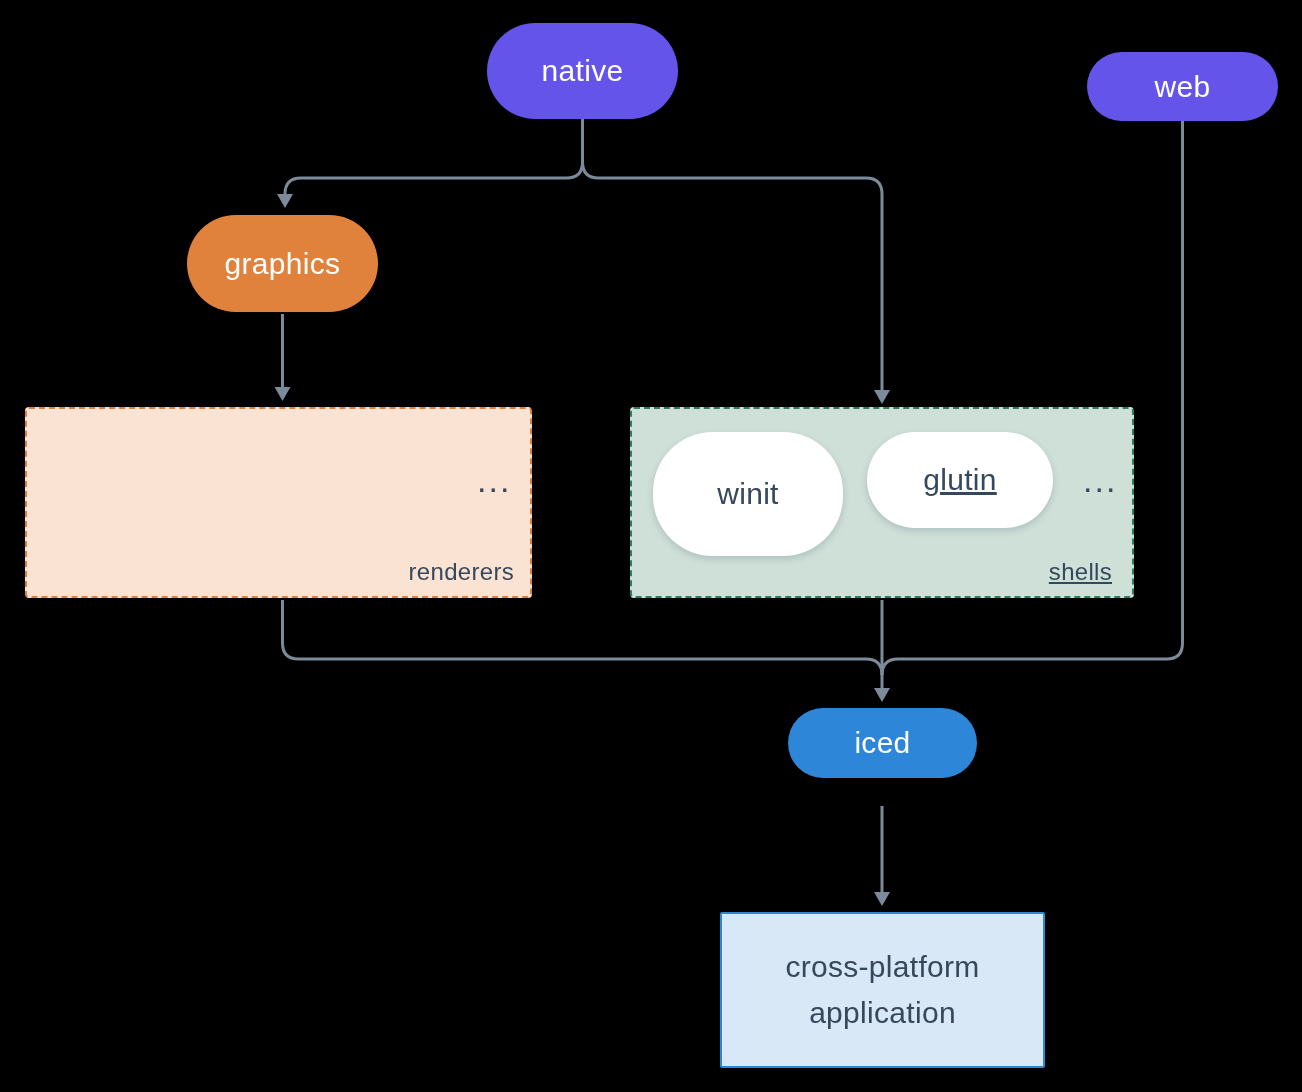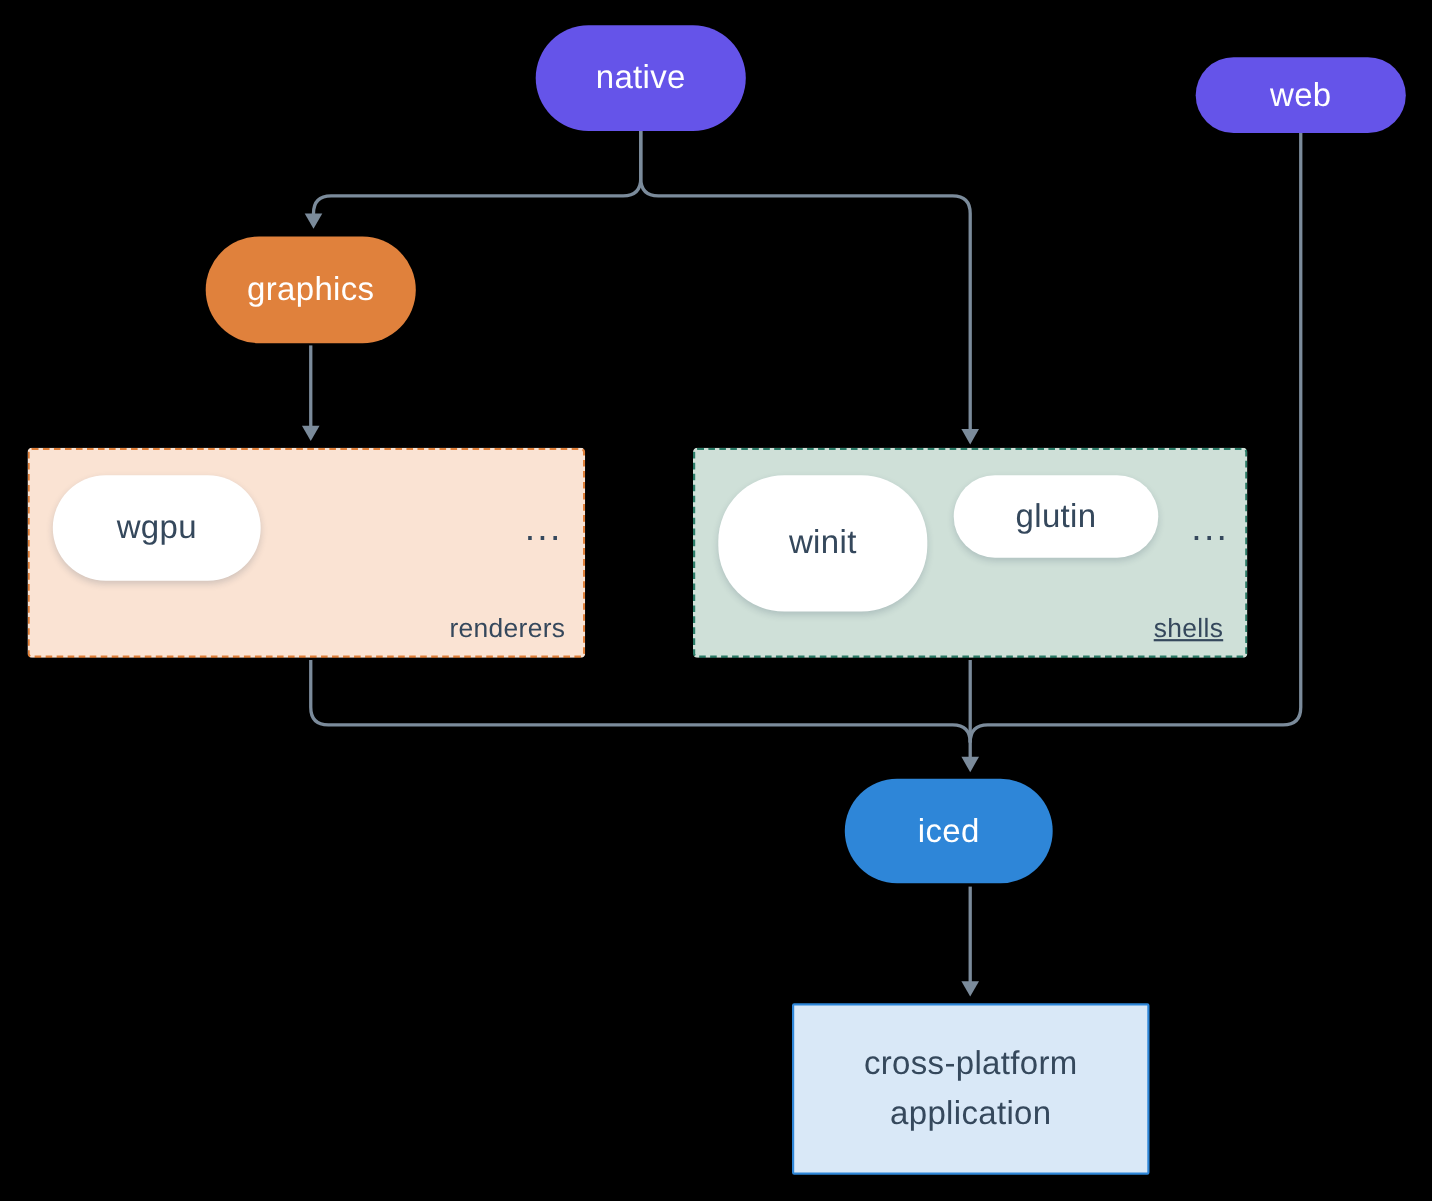--- a/index.html
+++ b/index.html
@@ -105,39 +105,36 @@
 
   <div class="pill purple" style="left:1087px; top:6px; width:191px; height:69px;margin-top:46px;">
     <span>web</span>
   </div>
 
   <div class="pill orange" style="left:187px; top:215px; width:191px; height:97px;">
     <span>graphics</span>
   </div>
 
   <div class="group renderers-box">
-    <div class="pill white" style="left:21px; top:23px; width:189px; height:96px;">
-      <span>wgpu</span>
-    </div>
     <div class="dots" style="left:450px;">...</div>
     <div class="group-label" style="right:16px;margin-left:37px;">renderers</div>
   </div>
 
   <div class="group shells-box">
     <div class="pill white" style="left:21px; top:23px; width:190px; height:124px;">
       <span>winit</span>
     </div>
-    <div class="pill white" style="left:235px; top:23px; width:186px; height:75px;">
+    <div class="pill white" style="left:235px; top:23px; width:186px; height:96px;text-decoration:underline;">
       <span>glutin</span>
     </div>
     <div class="dots" style="left:451px;">...</div>
     <div class="group-label" style="right:20px;text-decoration:underline;">shells</div>
   </div>
 
-  <div class="pill blue" style="left:768px; top:708px; width:189px; height:95px;">
+  <div class="pill blue" style="left:788px; top:708px; width:189px; height:70px;">
     <span>iced</span>
   </div>
 
   <div class="app-box">
     <span>cross-platform application</span>
   </div>
 
 </div>
 
 </body></html>

